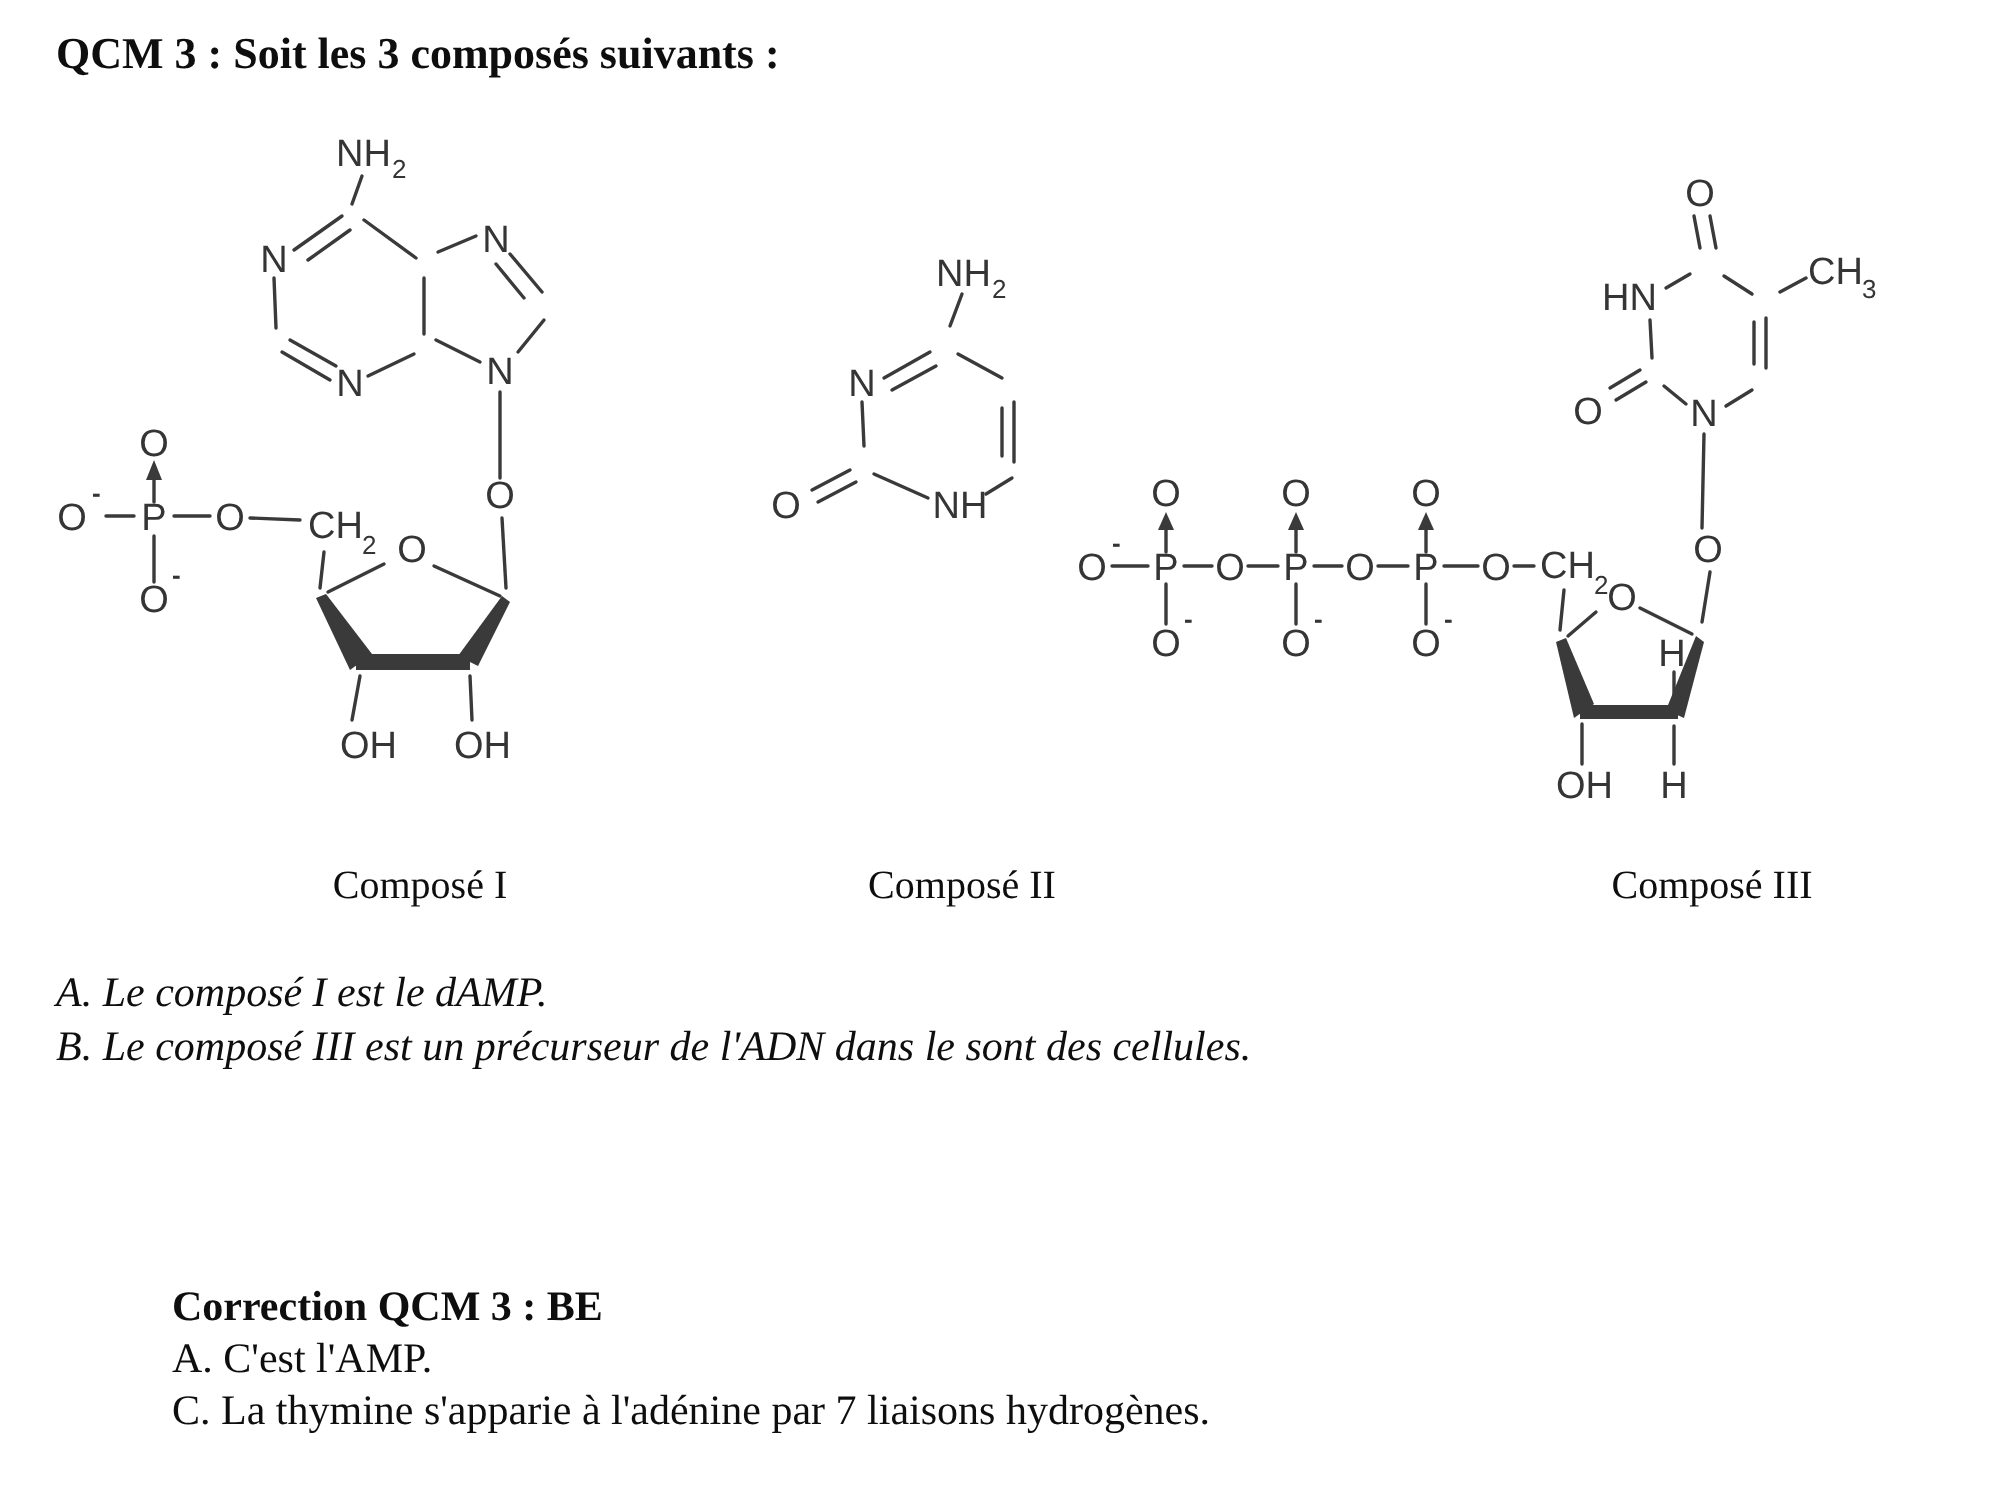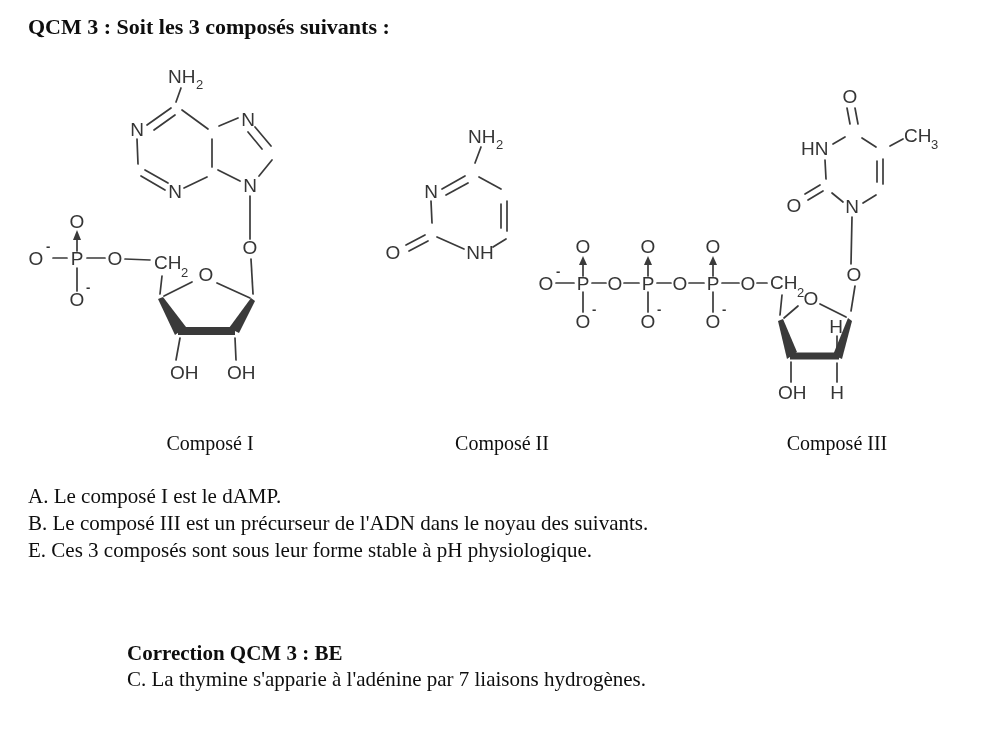--- a/index.html
+++ b/index.html
@@ -9,24 +9,24 @@
   .struct{position:absolute;}
   .struct text{fill:#353535;font-family:"Liberation Sans","DejaVu Sans",sans-serif;font-size:19px;}
   .struct text.sub{font-size:13px;}
   .struct text.sup{font-size:13px;font-weight:bold;}
   .struct line{stroke:#3a3a3a;stroke-width:1.7;stroke-linecap:round;}
   .struct line.thick{stroke-width:8;stroke-linecap:butt;}
   .struct line.thick2{stroke-width:7;stroke-linecap:butt;}
   .struct polygon{fill:#3a3a3a;}
   .cmp-label{position:absolute;top:432px;font-size:20px;white-space:nowrap;transform:translateX(-50%);}
   .options{position:absolute;left:28px;top:483px;font-size:21px;line-height:27px;}
-  .options div{white-space:nowrap;}
+  .options div{white-space:nowrap;font-style:italic;}
   .correction{position:absolute;left:86px;top:640px;font-size:21px;line-height:26px;}
   .correction .corr-title{font-weight:bold;}
-  .correction div{white-space:nowrap;margin-left:41px;}
+  .correction div{white-space:nowrap;}
 </style>
 </head>
 <body>
 
 <div class="page">
 
   <div class="title">QCM 3 : Soit les 3 composés suivants :</div>
 
   <svg class="struct" style="left:20px;top:55px;" width="300" height="340" viewBox="0 0 300 340">
     <g>
@@ -185,27 +185,27 @@
       <text x="240" y="214">CH</text>
       <text class="sub" x="267" y="222">2</text>
       <text text-anchor="middle" x="281" y="230">O</text>
       <text text-anchor="middle" x="306" y="258">H</text>
       <text x="248" y="324">OH</text>
       <text text-anchor="middle" x="307" y="324">H</text>
     </g>
   </svg>
 
   <div class="cmp-label" style="left:210px;">Composé I</div>
-  <div class="cmp-label" style="left:502px;">Composé II</div>
-  <div class="cmp-label" style="left:837px;">Composé III</div>
+  <div class="cmp-label" style="left:481px;">Composé II</div>
+  <div class="cmp-label" style="left:856px;">Composé III</div>
 
   <div class="options">
     <div>A. Le composé I est le dAMP.</div>
-    <div>B. Le composé III est un précurseur de l'ADN dans le noyau des suivants.</div>
-    <div>E. Ces 3 composés sont sous leur forme stable à pH physiologique.</div>
+    <div>B. Le composé III est un précurseur de l'ADN dans le sont des cellules.</div>
   </div>
 
   <div class="correction">
     <div class="corr-title">Correction QCM 3 : BE</div>
+    <div>A. C'est l'AMP.</div>
     <div>C. La thymine s'apparie à l'adénine par 7 liaisons hydrogènes.</div>
   </div>
 
 </div>
 
 </body></html>

